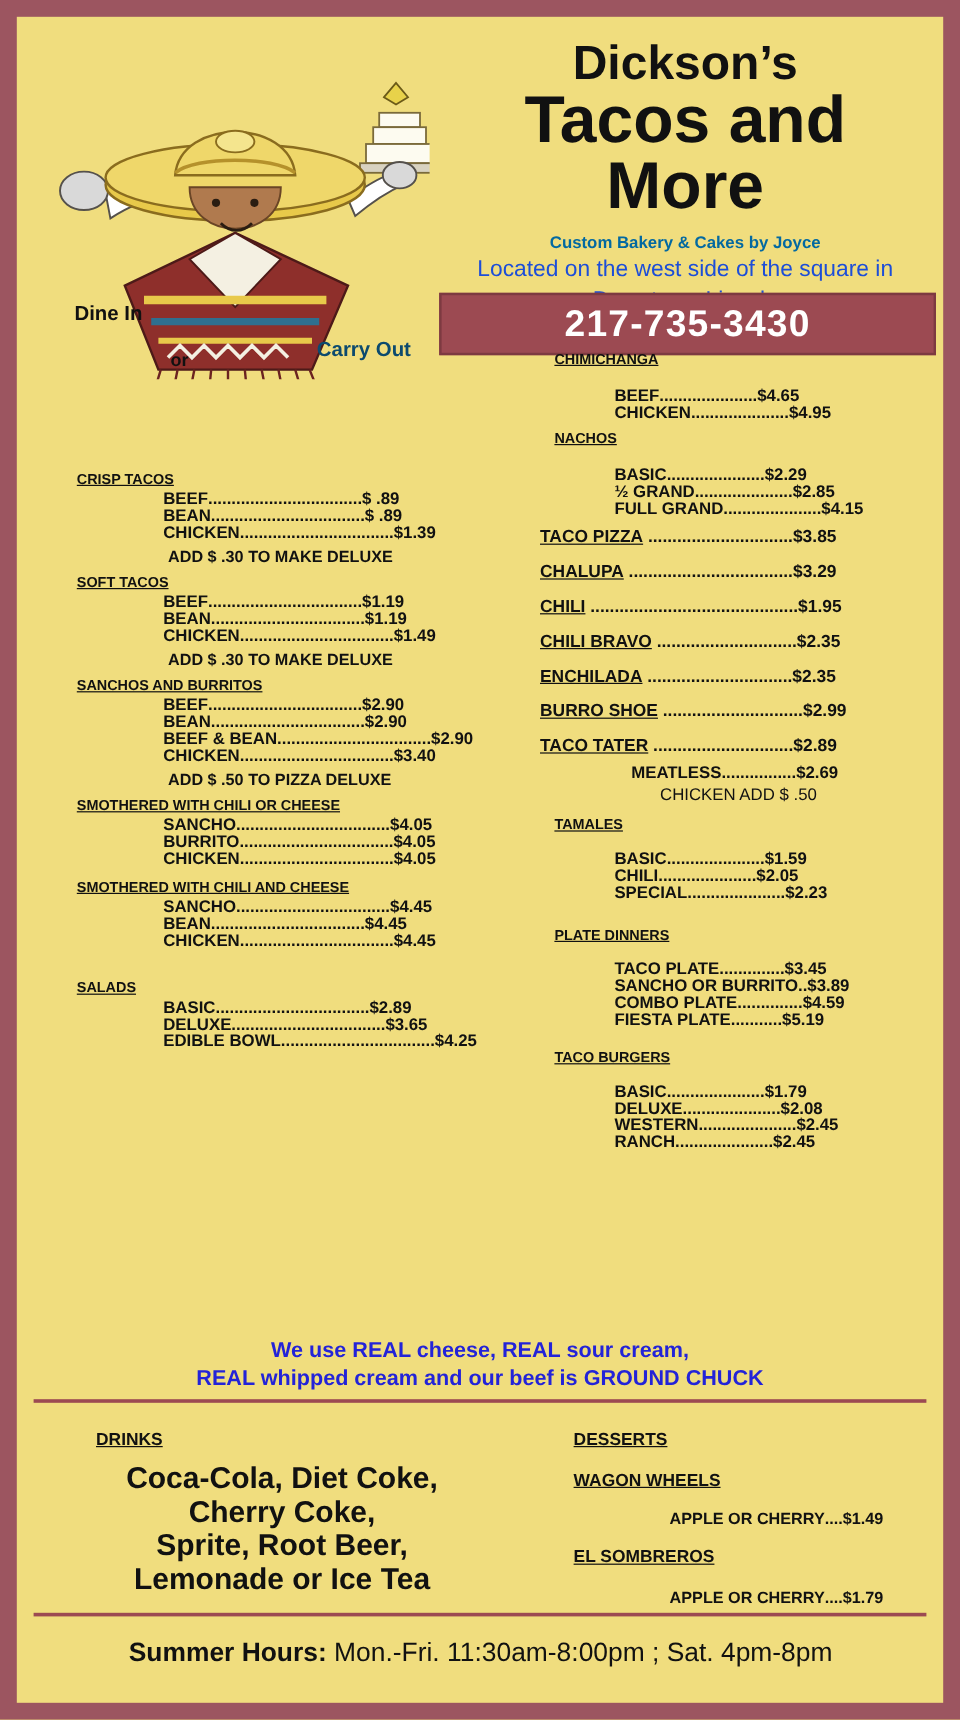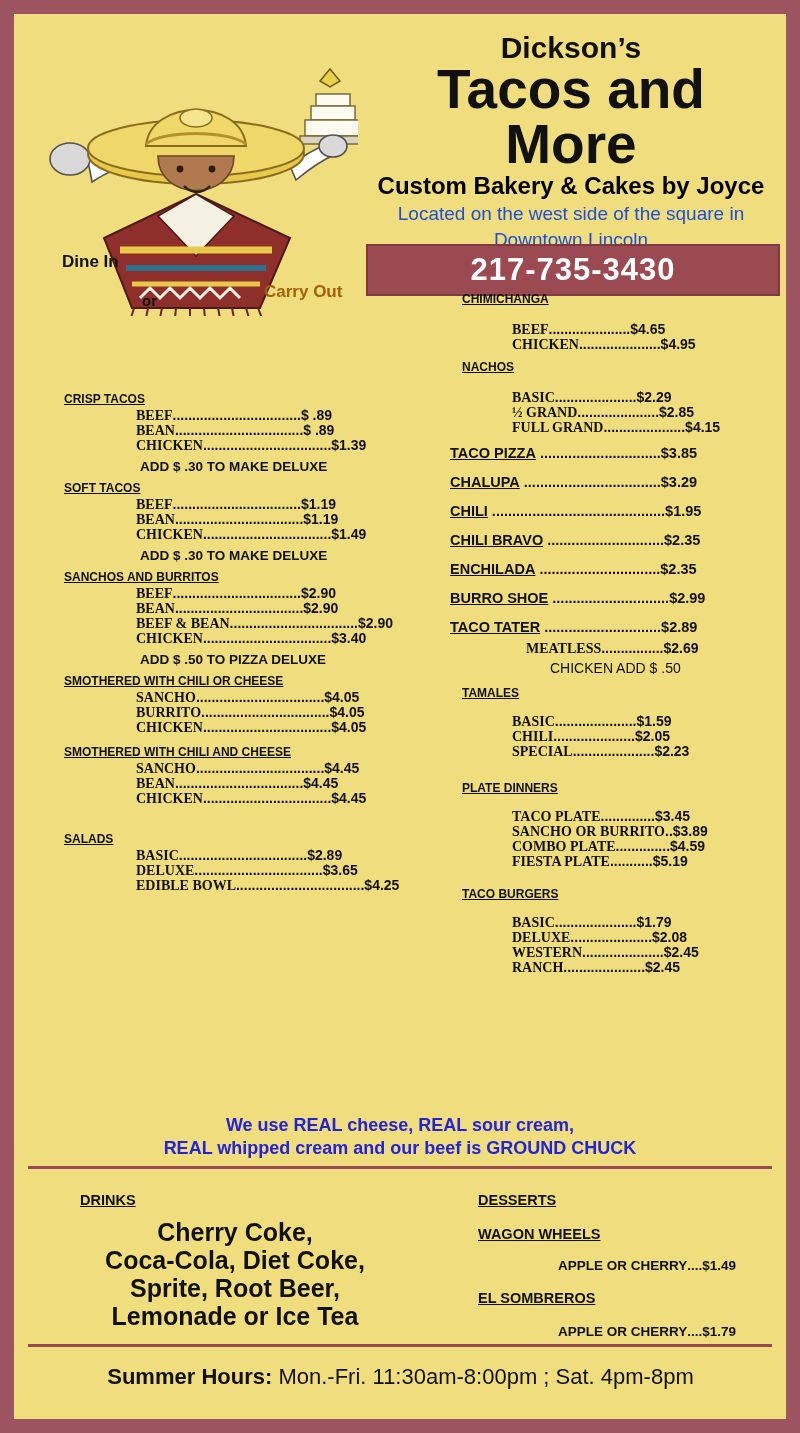--- a/index.html
+++ b/index.html
@@ -14,26 +14,26 @@
     left:14px;top:14px;
     width:772px;height:1405px;
     background:#f0dd7e;
     box-sizing:border-box;
   }
   
   .header{position:relative;height:290px;}
   .mascot{position:absolute;left:14px;top:12px;width:330px;height:290px;}
   .dinein{position:absolute;left:48px;top:238px;font-size:17px;font-weight:bold;color:#111;}
   .or{position:absolute;left:128px;top:278px;font-size:15px;font-weight:bold;color:#111;}
-  .carryout{position:absolute;left:250px;top:268px;font-size:17px;font-weight:bold;color:#a16207;}
+  .carryout{position:absolute;left:250px;top:268px;font-size:17px;font-weight:bold;color:#0c4a6e;}
 
   .titleblock{position:absolute;left:352px;top:18px;width:410px;text-align:center;}
-  .t1{font-size:30px;font-weight:bold;letter-spacing:0px;color:#111;line-height:1.05;}
+  .t1{font-size:40px;font-weight:bold;letter-spacing:0px;color:#111;line-height:1.05;}
   .t2{font-size:55px;font-weight:bold;color:#111;line-height:1.0;margin-top:-2px;}
-  .t3{font-size:24px;font-weight:bold;color:#000000;line-height:1.15;margin-top:0;}
+  .t3{font-size:14px;font-weight:bold;color:#0369a1;line-height:1.15;margin-top:12px;}
   .t4{font-size:19px;color:#1d4ed8;line-height:1.15;margin-top:4px;font-weight:400;}
   .phonebar{
     position:absolute;left:352px;top:230px;width:410px;height:48px;
     background:#9c4a52;border:2px solid #7d3a41;
     display:flex;align-items:center;justify-content:center;
   }
   .phonebar span{color:#fff;font-size:31px;font-weight:bold;letter-spacing:1px;}
 
   
   .cols{position:relative;}
@@ -48,21 +48,21 @@
   }
   .colR .sec-head{padding-left:62px;}
   .items{margin:0 0 6px 0;padding:0;list-style:none;}
   .row{
     display:flex;align-items:baseline;
     font-size:14px;font-weight:bold;color:#111;
     line-height:14px;
     padding-left:122px;
   }
   .colR .row{padding-left:112px;}
-  .row .nm{white-space:nowrap;font-family:Liberation Serif, serif;}
+  .row .nm{white-space:nowrap;}
   .row .dots{
     flex:0 1 auto;overflow:hidden;white-space:nowrap;
     letter-spacing:0px;
   }
   .row .pr{white-space:nowrap;}
   .note{
     font-size:13.5px;font-weight:bold;color:#111;
     padding-left:126px;margin:5px 0 7px 0;
   }
   
@@ -470,22 +470,22 @@
   <div class="slogan" style="top:1100px;">
     <div>We use REAL cheese, REAL sour cream,</div>
     <div>REAL whipped cream and our beef is GROUND CHUCK</div>
   </div>
 
   <div class="rule" style="top:1152px;"></div>
 
   <div class="bottom" style="top:1166px;height:160px;">
     <div style="position:absolute;left:50px;top:12px;" class="drinks-head">DRINKS</div>
     <div style="position:absolute;left:10px;top:38px;width:390px;" class="drinks-text">
+      <div>Coca-Cola, Diet Coke,</div>
       <div>Cherry Coke,</div>
-      <div>Coca-Cola, Diet Coke,</div>
       <div>Sprite, Root Beer,</div>
       <div>Lemonade or Ice Tea</div>
     </div>
 
     <div style="position:absolute;left:448px;top:12px;" class="desserts-head">DESSERTS</div>
     <div style="position:absolute;left:448px;top:46px;" class="desserts-head">WAGON WHEELS</div>
     <div class="dessert-row" style="position:absolute;left:448px;top:78px;width:300px;">
       <span class="nm">APPLE OR CHERRY</span>
         <span class="dots">....</span>
         <span class="pr">$1.49</span>

